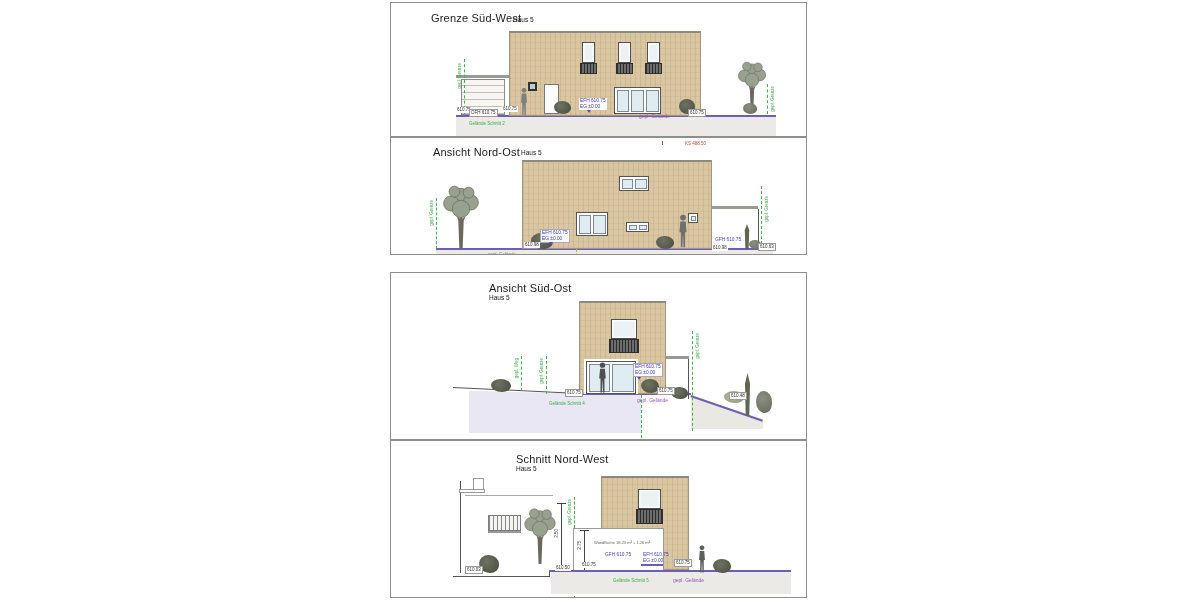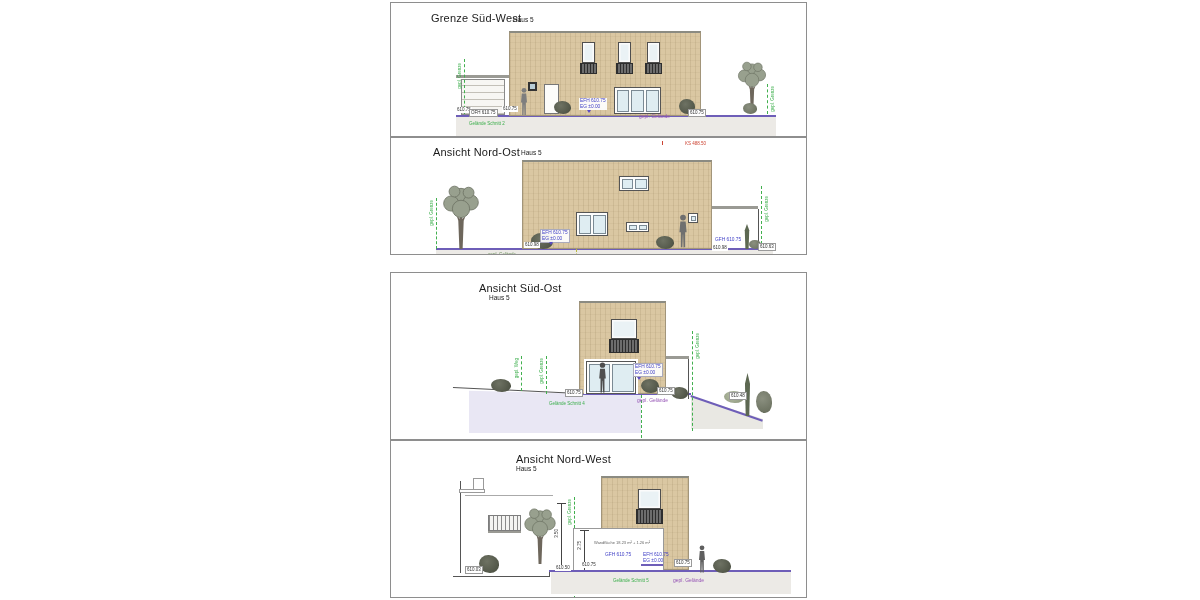--- a/index.html
+++ b/index.html
@@ -186,21 +186,21 @@
     </div>
     <div class="marker" style="left:158px;top:104px"></div>
     <div class="lvl" style="left:133px;top:104px;border:none">610.98</div>
     <div class="blab" style="left:323px;top:99px">GFH 610.75</div>
     <div class="lvl" style="left:321px;top:107px;border:none">610.98</div>
     <div class="lvl" style="left:367px;top:105px">610.63</div>
     <div class="glab" style="left:97px;top:114px;font-size:4.5px;color:#6a8f5a">gepl. Gelände</div>
   </section>
 
   <section class="panel" style="top:270px;height:168px">
-    <div class="title" style="left:88px;top:9px">Ansicht Süd-Ost</div>
+    <div class="title" style="left:98px;top:9px">Ansicht Süd-Ost</div>
     <div class="sub" style="left:98px;top:21px">Haus 5</div>
 
     <div class="lav" style="left:78px;top:116px;width:172px;height:44px;clip-path:polygon(0 4%,100% 14%,100% 100%,0 100%)"></div>
     <div class="tline" style="left:62px;top:114px;width:126px;height:1px;transform:rotate(2.7deg);transform-origin:left top"></div>
     <div class="grayfill" style="left:300px;top:123px;width:72px;height:33px;clip-path:polygon(0 0,100% 70%,100% 100%,0 100%)"></div>
     <div class="pline" style="left:186px;top:120px;width:114px"></div>
     <div class="pline" style="left:300px;top:122px;width:76px;height:1.5px;transform:rotate(19deg);transform-origin:left top"></div>
 
     <div class="facade" style="left:188px;top:28px;width:87px;height:93px"></div>
     <div class="frwin" style="left:220px;top:46px;width:26px">
@@ -240,21 +240,21 @@
       <span>EG ±0.00</span>
     </div>
     <div class="marker" style="left:246px;top:104px"></div>
     <div class="lvl" style="left:266px;top:114px">610.75</div>
     <div class="lvl" style="left:338px;top:119px">610.48</div>
     <div class="glab" style="left:158px;top:128px;font-size:4.5px">Gelände Schnitt 4</div>
     <div class="plab" style="left:246px;top:124px">gepl. Gelände</div>
   </section>
 
   <section class="panel" style="top:438px;height:158px">
-    <div class="title" style="left:125px;top:12px">Ansicht Nord-West</div>
+    <div class="title" style="left:125px;top:12px">Schnitt Nord-West</div>
     <div class="sub" style="left:125px;top:24px">Haus 5</div>
 
     <div class="tline" style="left:69px;top:40px;width:1px;height:92px"></div>
     <div class="outline" style="left:82px;top:37px;width:11px;height:12px"></div>
     <div class="outline" style="left:68px;top:48px;width:26px;height:4px"></div>
     <div class="tline" style="left:74px;top:54px;width:88px;height:1px;background:#aaa"></div>
     <div class="railhatch" style="left:97px;top:74px;width:33px;height:16px"></div>
     <div class="bar" style="left:97px;top:90px;width:33px;height:2px"></div>
 
     <svg class="tree" style="left:130px;top:57px;width:38px;height:75px" viewBox="0 0 40 60">

